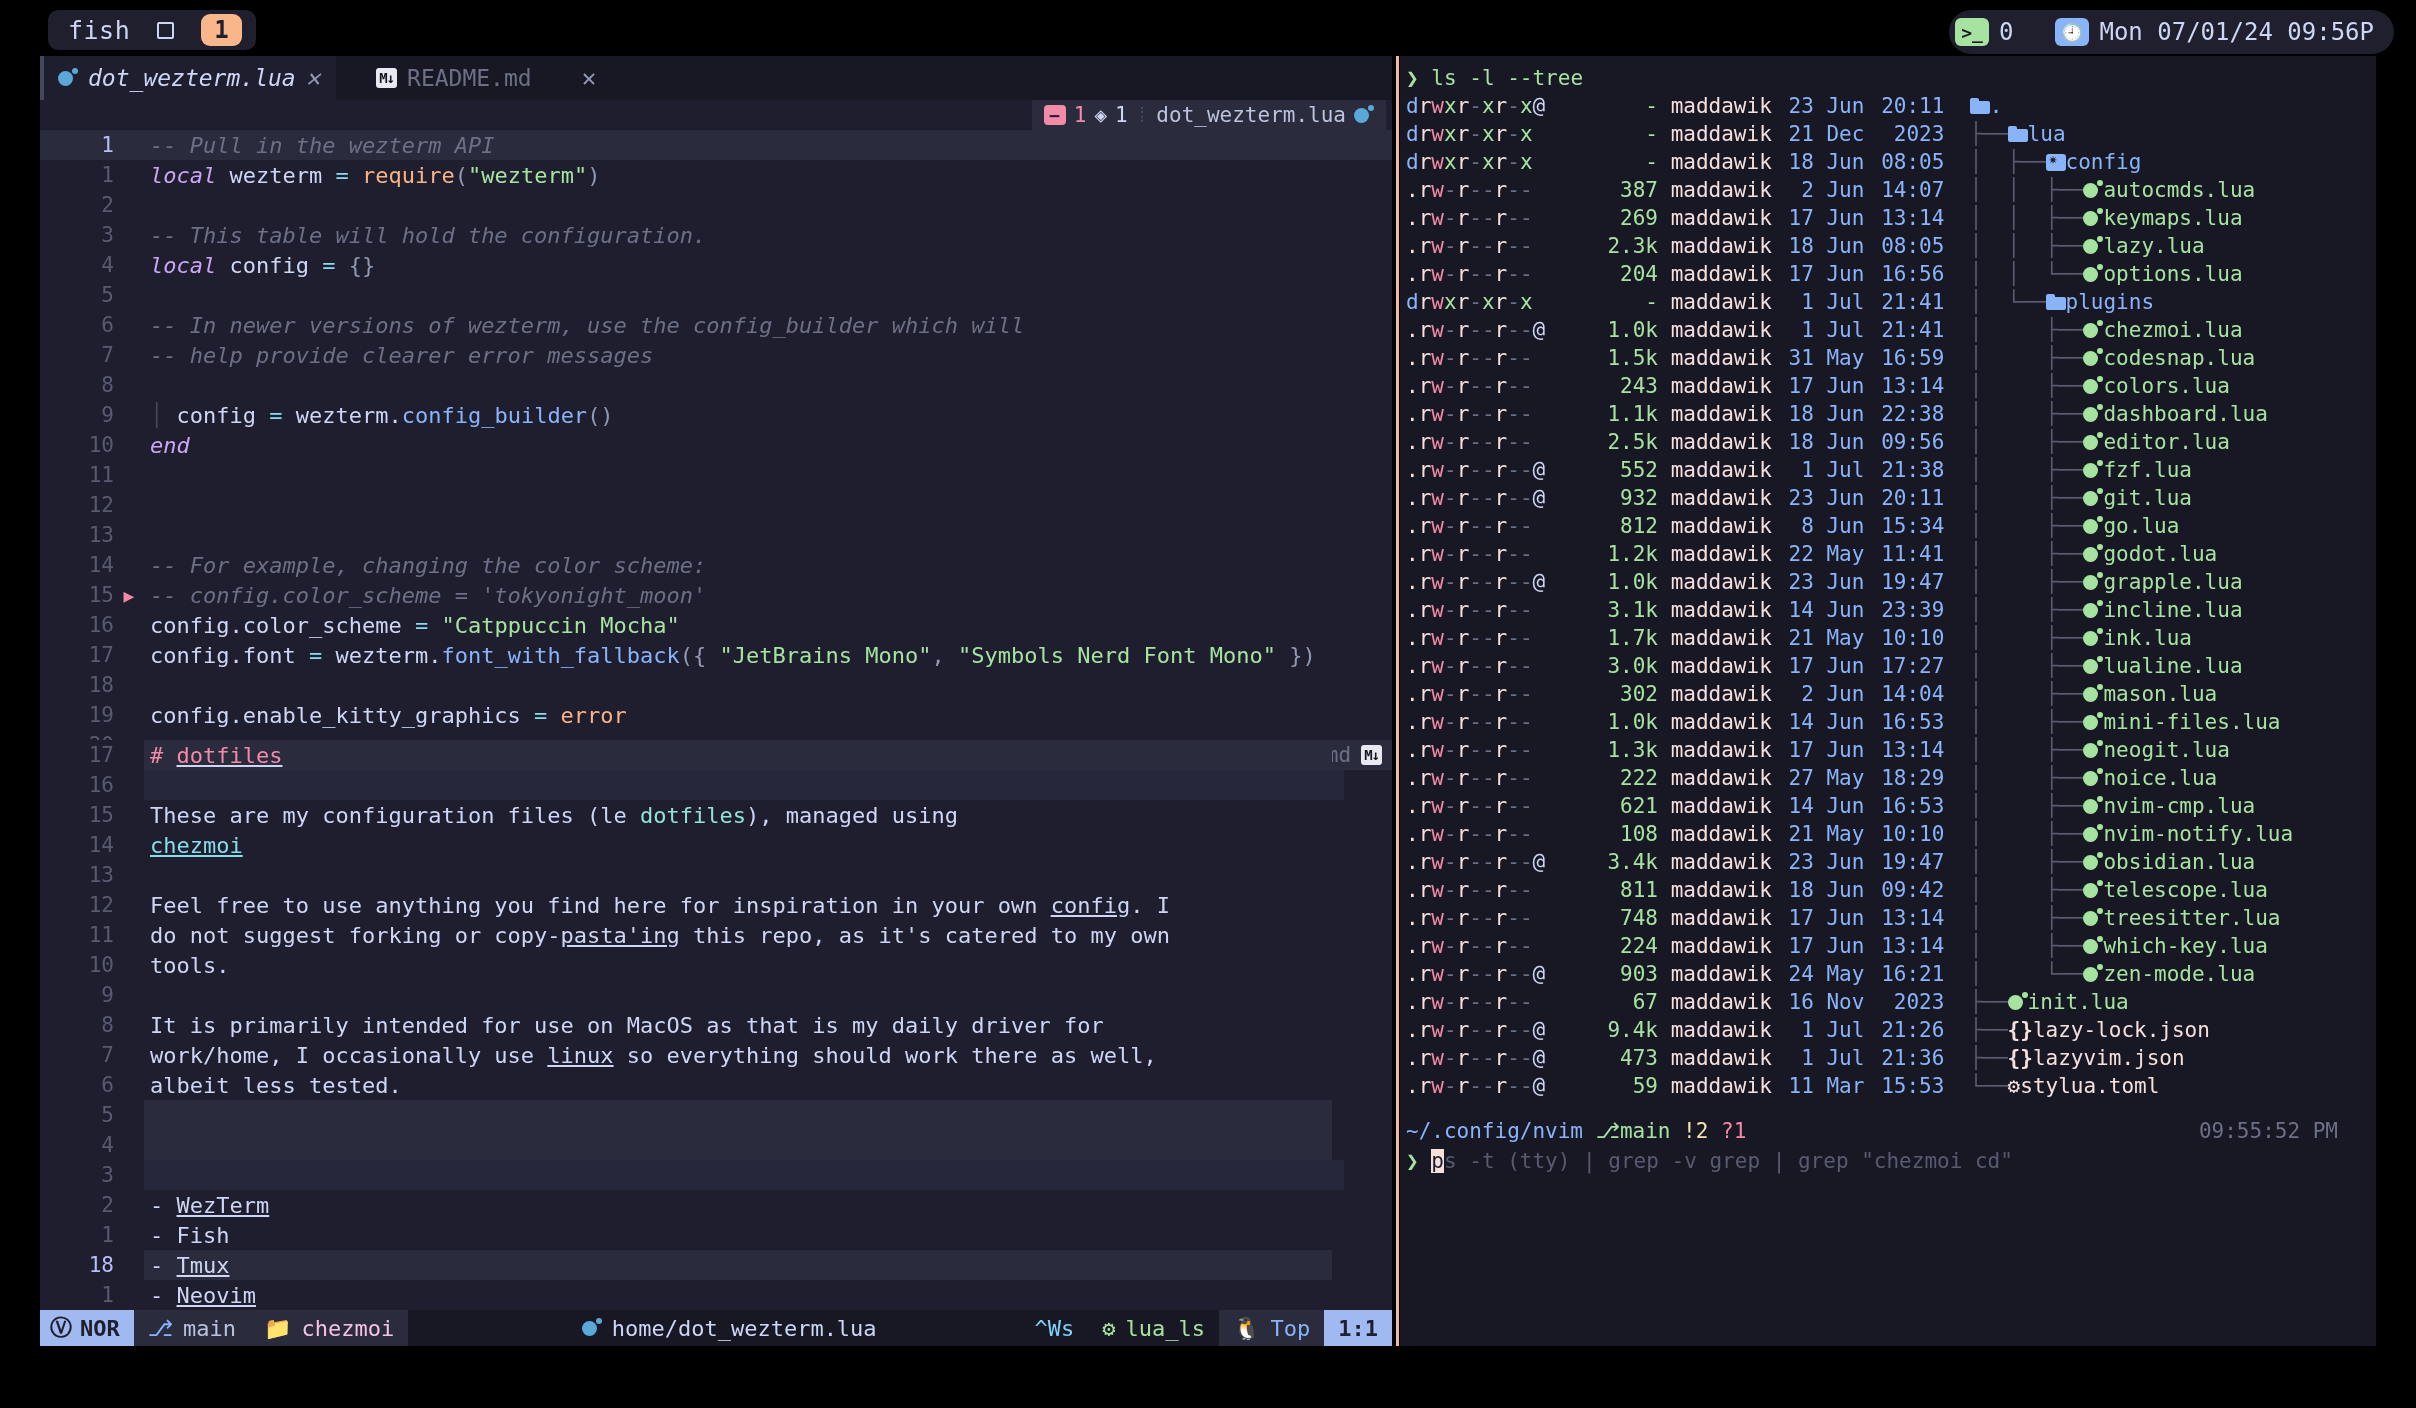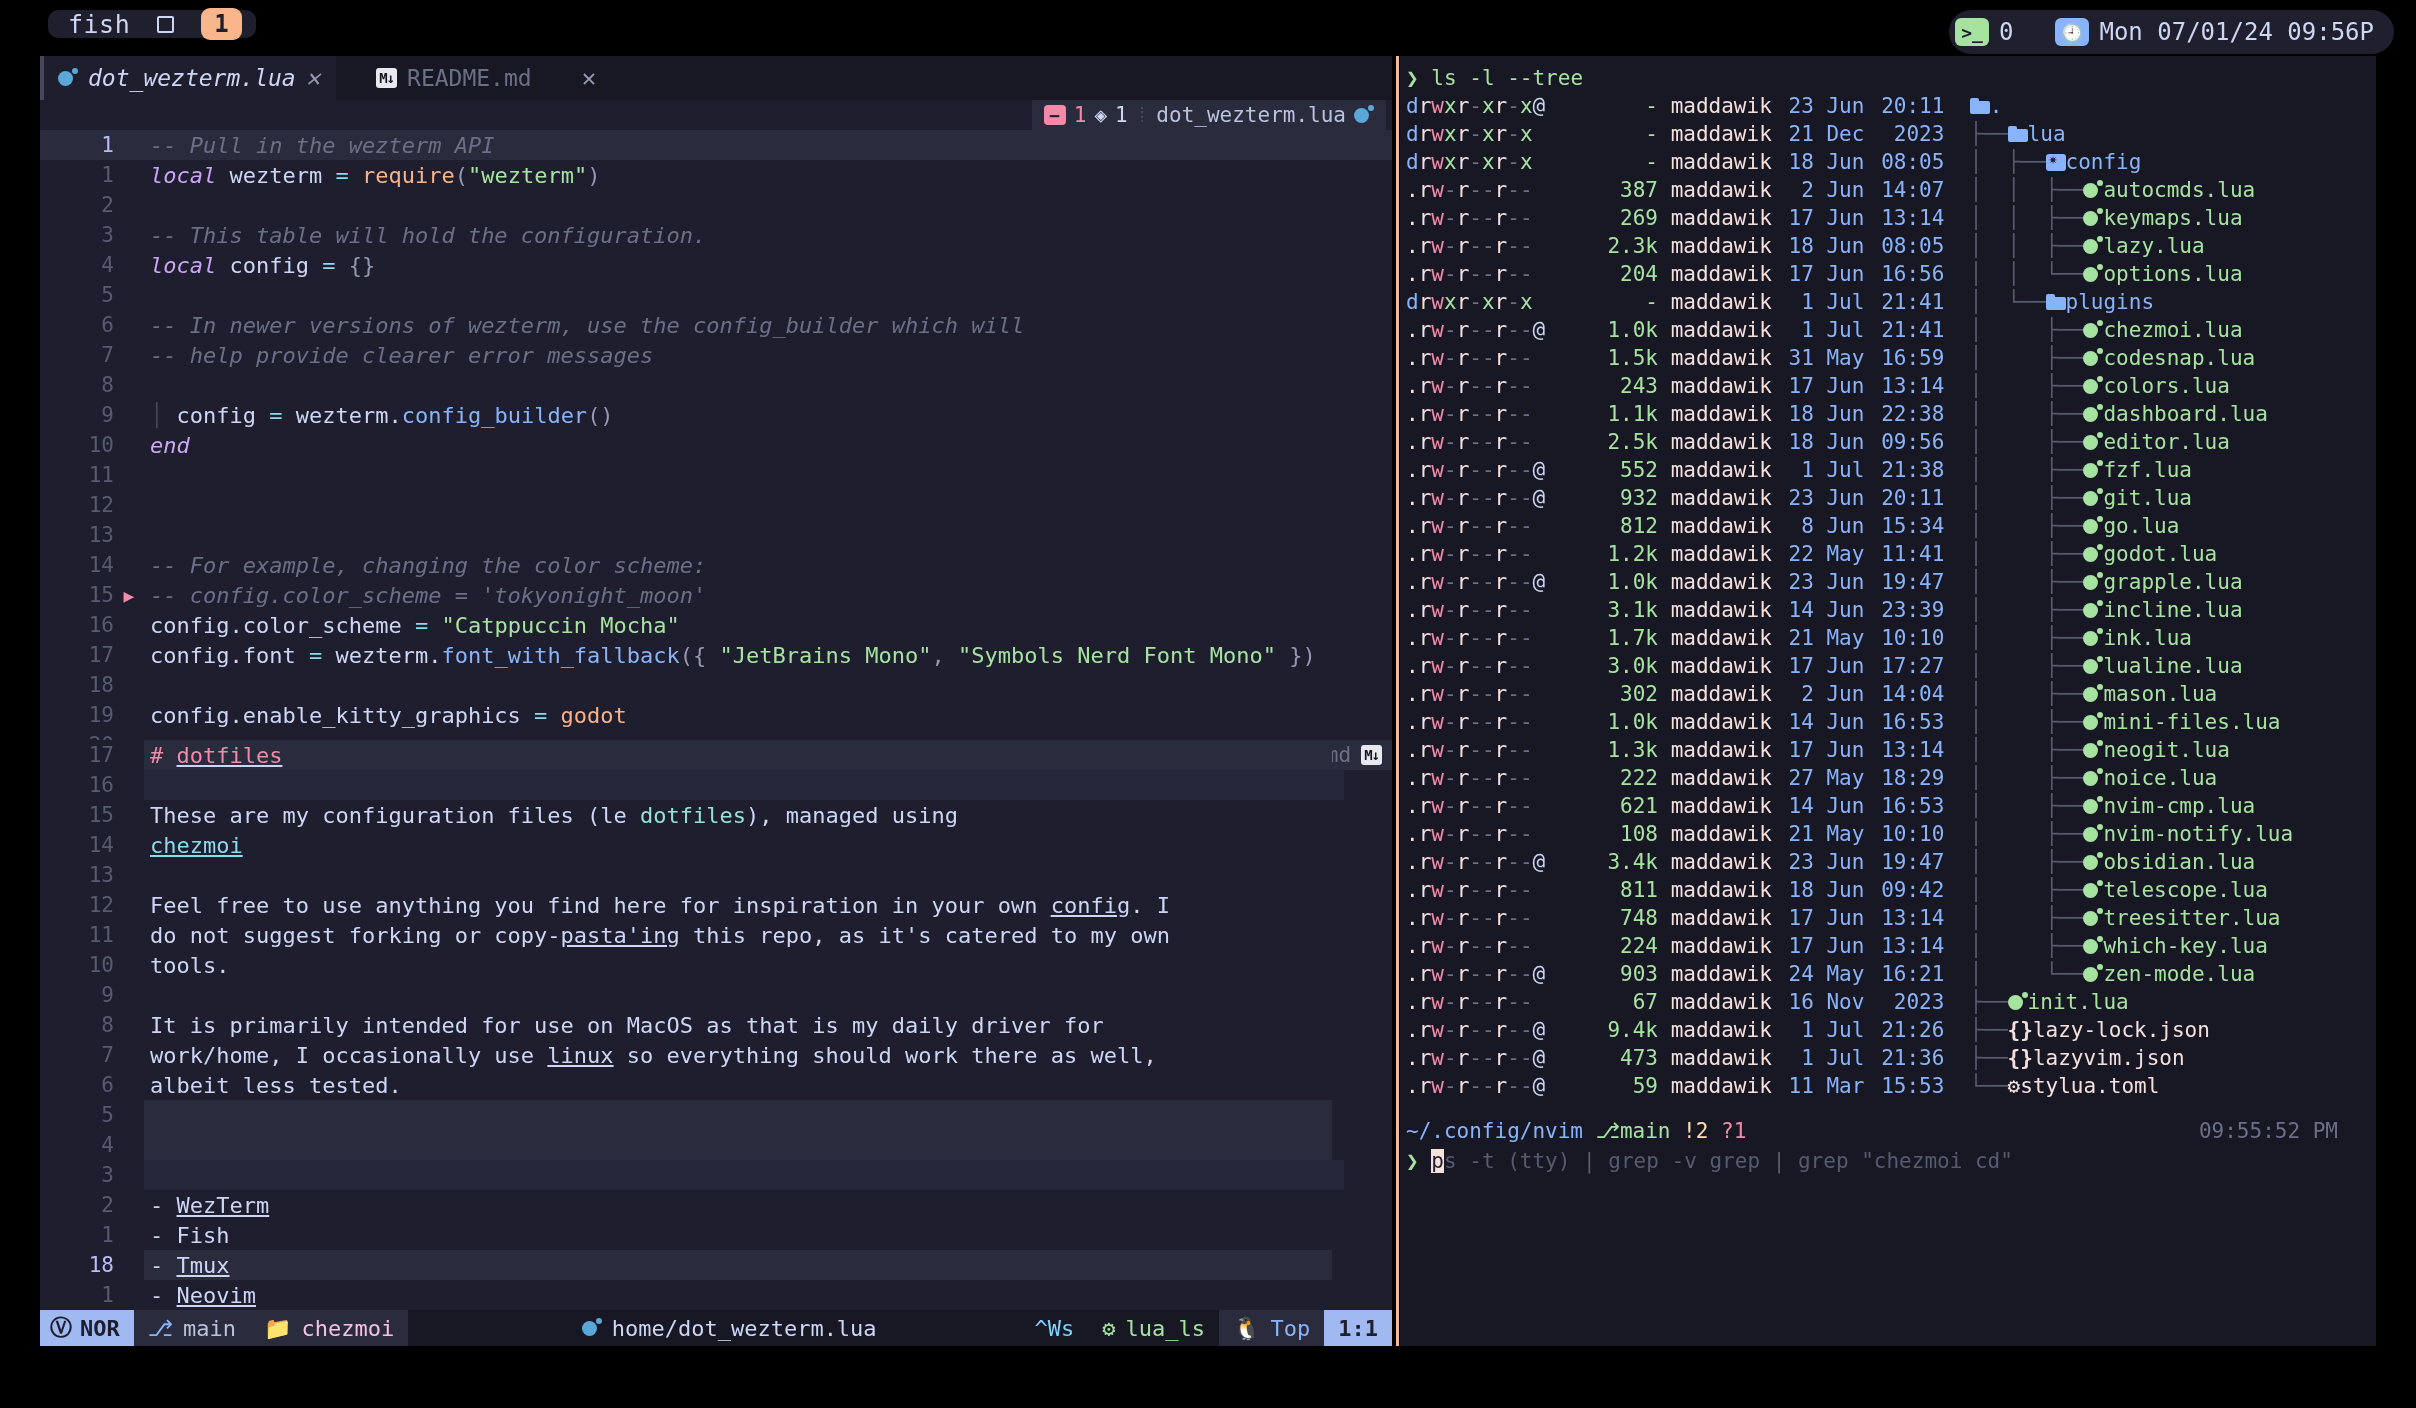--- a/index.html
+++ b/index.html
@@ -14,21 +14,21 @@
     width: 2416px; height: 1408px;
     background: #000000;
   }
 
   
   .wt-tabbar {
     position: absolute; left: 0; top: 0; width: 2416px; height: 56px;
     background: #000000;
   }
   .wt-tab {
-    position: absolute; left: 48px; top: 10px; height: 28px;
+    position: absolute; left: 48px; top: 10px; height: 40px;
     background: #1f1f2e;
     border-radius: 10px;
     display: flex; align-items: center;
     padding: 0 14px 0 20px;
     gap: 27px;
   }
   .wt-tab-title { color: #cdd6f4; font-size: 25px; letter-spacing: 0.5px; }
   .wt-tab-sq {
     width: 17px; height: 17px; border: 2.5px solid #cdd6f4; border-radius: 2px;
     display:inline-block;
@@ -300,21 +300,21 @@
         <div class="code-line"><span class="ln">9</span><span class="signcol"></span><span class="txt"><span class="indent-guide">│</span><span class="c-var"> config </span><span class="c-op">=</span><span class="c-var"> wezterm.</span><span class="c-fn">config_builder</span><span class="c-punc">()</span></span></div>
         <div class="code-line"><span class="ln">10</span><span class="signcol"></span><span class="txt"><span class="c-kw">end</span></span></div>
         <div class="code-line"><span class="ln">11</span><span class="signcol"></span><span class="txt"></span></div>
         <div class="code-line"><span class="ln">12</span><span class="signcol"></span></div>
         <div class="code-line"><span class="ln">13</span><span class="signcol"></span><span class="txt"></span></div>
         <div class="code-line"><span class="ln">14</span><span class="signcol"></span><span class="txt"><span class="c-com">-- For example, changing the color scheme:</span></span></div>
         <div class="code-line"><span class="ln">15</span><span class="signcol">▶</span><span class="txt"><span class="c-com">-- config.color_scheme = 'tokyonight_moon'</span></span></div>
         <div class="code-line"><span class="ln">16</span><span class="signcol"></span><span class="txt"><span class="c-var">config.color_scheme </span><span class="c-op">=</span><span class="c-var"> </span><span class="c-str">"Catppuccin Mocha"</span></span></div>
         <div class="code-line"><span class="ln">17</span><span class="signcol"></span><span class="txt"><span class="c-var">config.font </span><span class="c-op">=</span><span class="c-var"> wezterm.</span><span class="c-fn">font_with_fallback</span><span class="c-punc">({ </span><span class="c-str">"JetBrains Mono"</span><span class="c-punc">, </span><span class="c-str">"Symbols Nerd Font Mono"</span><span class="c-punc"> })</span></span></div>
         <div class="code-line"><span class="ln">18</span><span class="signcol"></span><span class="txt"></span></div>
-        <div class="code-line"><span class="ln">19</span><span class="signcol"></span><span class="txt"><span class="c-var">config.enable_kitty_graphics </span><span class="c-op">=</span><span class="c-var"> </span><span class="c-num">godot</span></span></div>
+        <div class="code-line"><span class="ln">19</span><span class="signcol"></span><span class="txt"><span class="c-var">config.enable_kitty_graphics </span><span class="c-op">=</span><span class="c-var"> </span><span class="c-num">error</span></span></div>
         <div class="code-line"><span class="ln">20</span><span class="signcol"></span><span class="txt"></span></div>
       </div>
 
     <div class="pane" id="md-pane" style="height:600px;position:relative">
       <div class="split-label" style="top:0">
         <span>README.md</span>
         <span class="tl-md-icon">M↓</span>
       </div>
     <div class="code-line" style="position: relative;"><div style="position: absolute; left: 104px; right: 60px; top: 0px; height: 30px; background: rgb(42, 43, 60);"></div><span class="ln" style="position: relative;">17</span><span class="signcol" style="position: relative;"></span><span class="txt" style="position: relative;"><span class="md-h1"># </span><span class="md-h1 md-ul">dotfiles</span></span></div>
         <div class="code-line" style="position: relative;"><div style="position: absolute; left: 104px; width: 1200px; top: 0px; height: 30px; background: rgb(38, 39, 58);"></div><span class="ln" style="position: relative;">16</span><span class="signcol" style="position: relative;"></span><span class="txt" style="position: relative;"></span></div>

